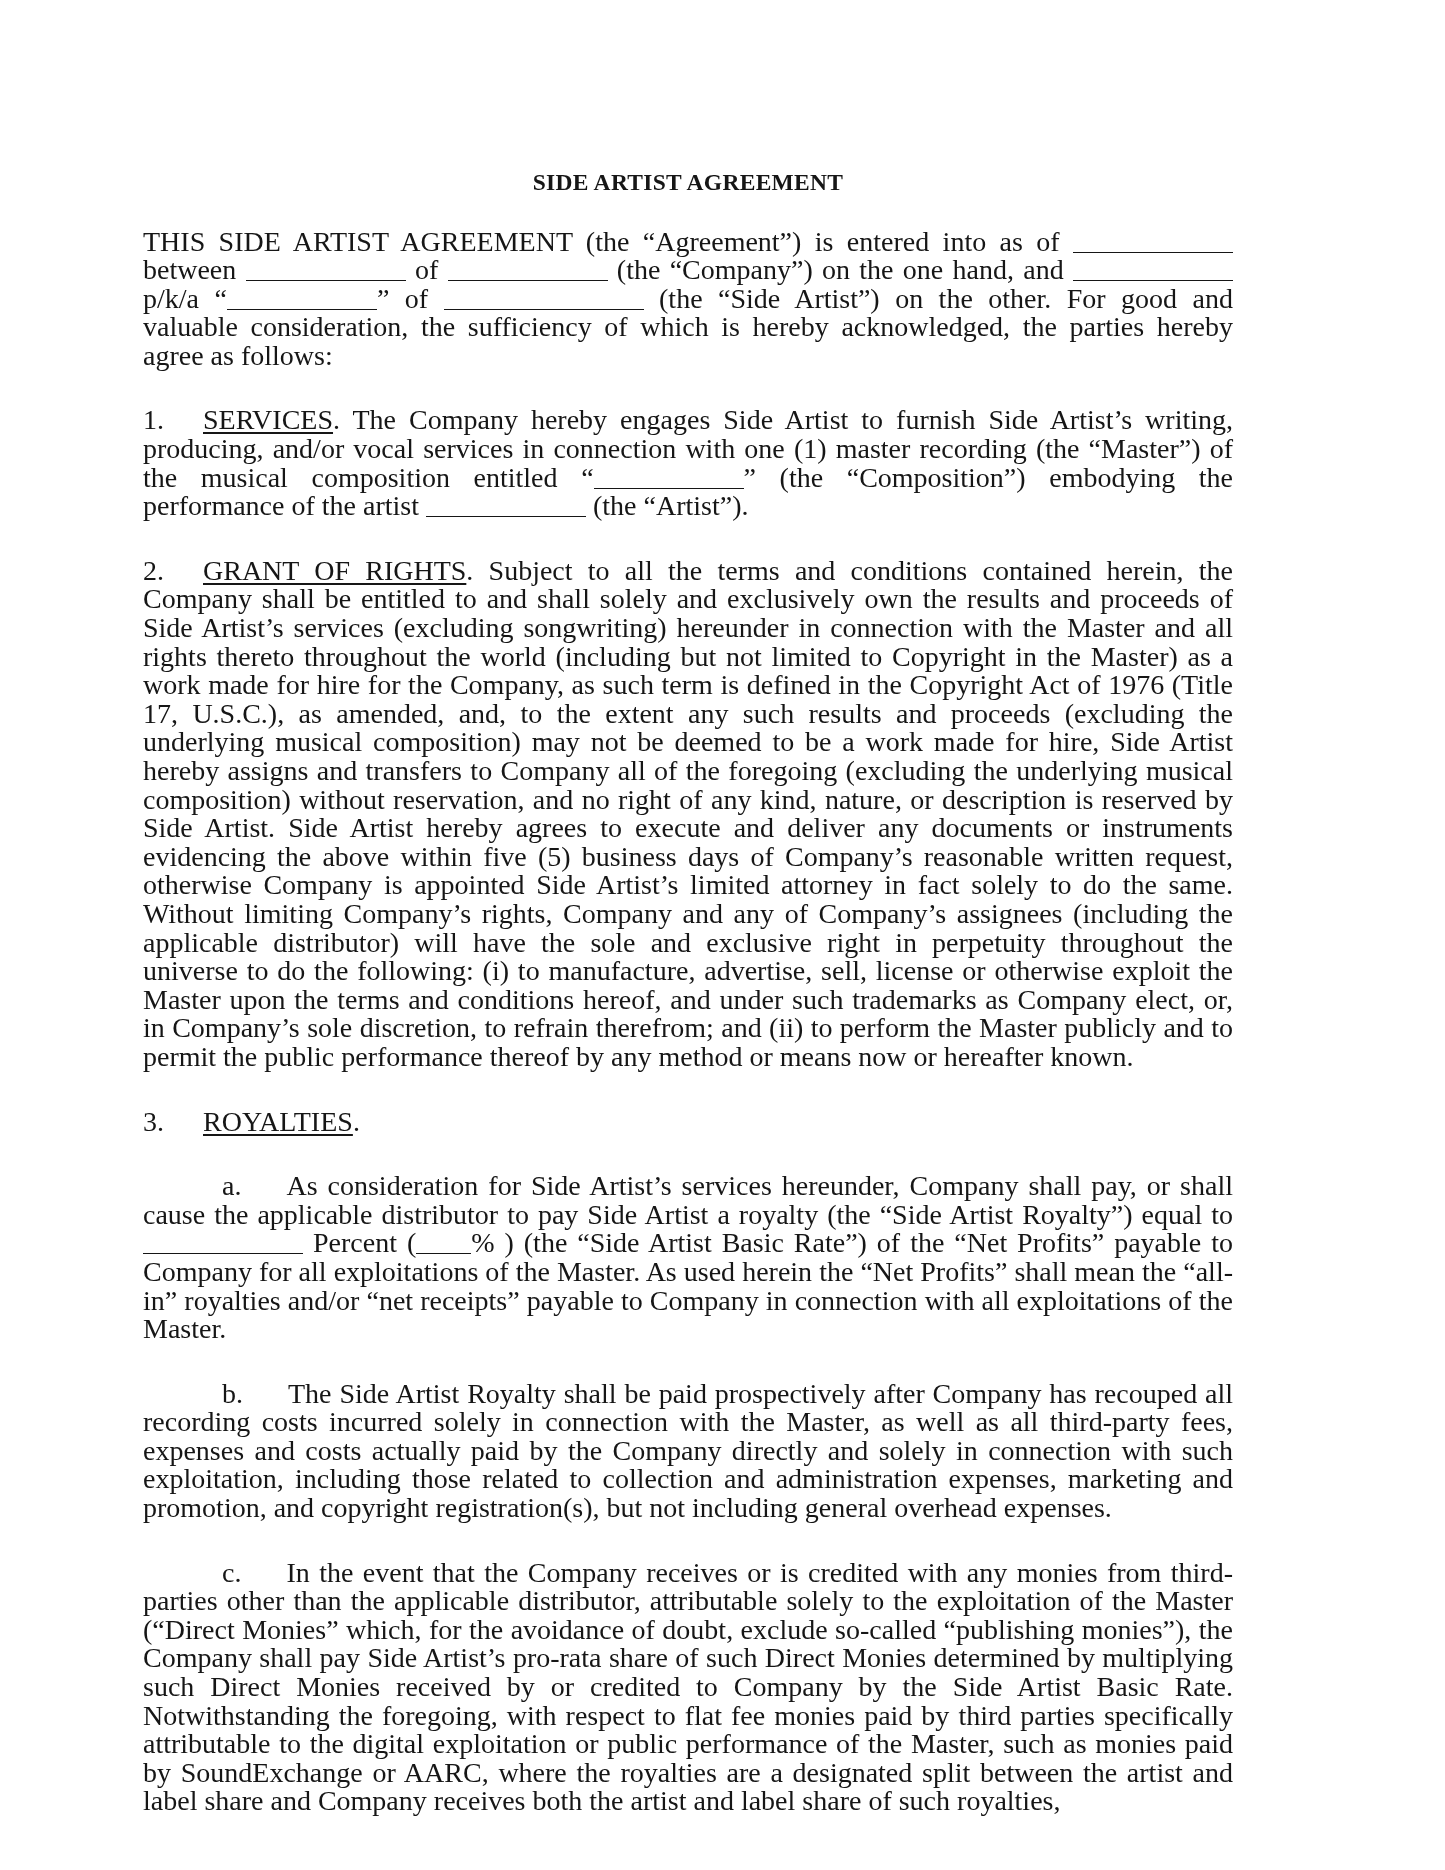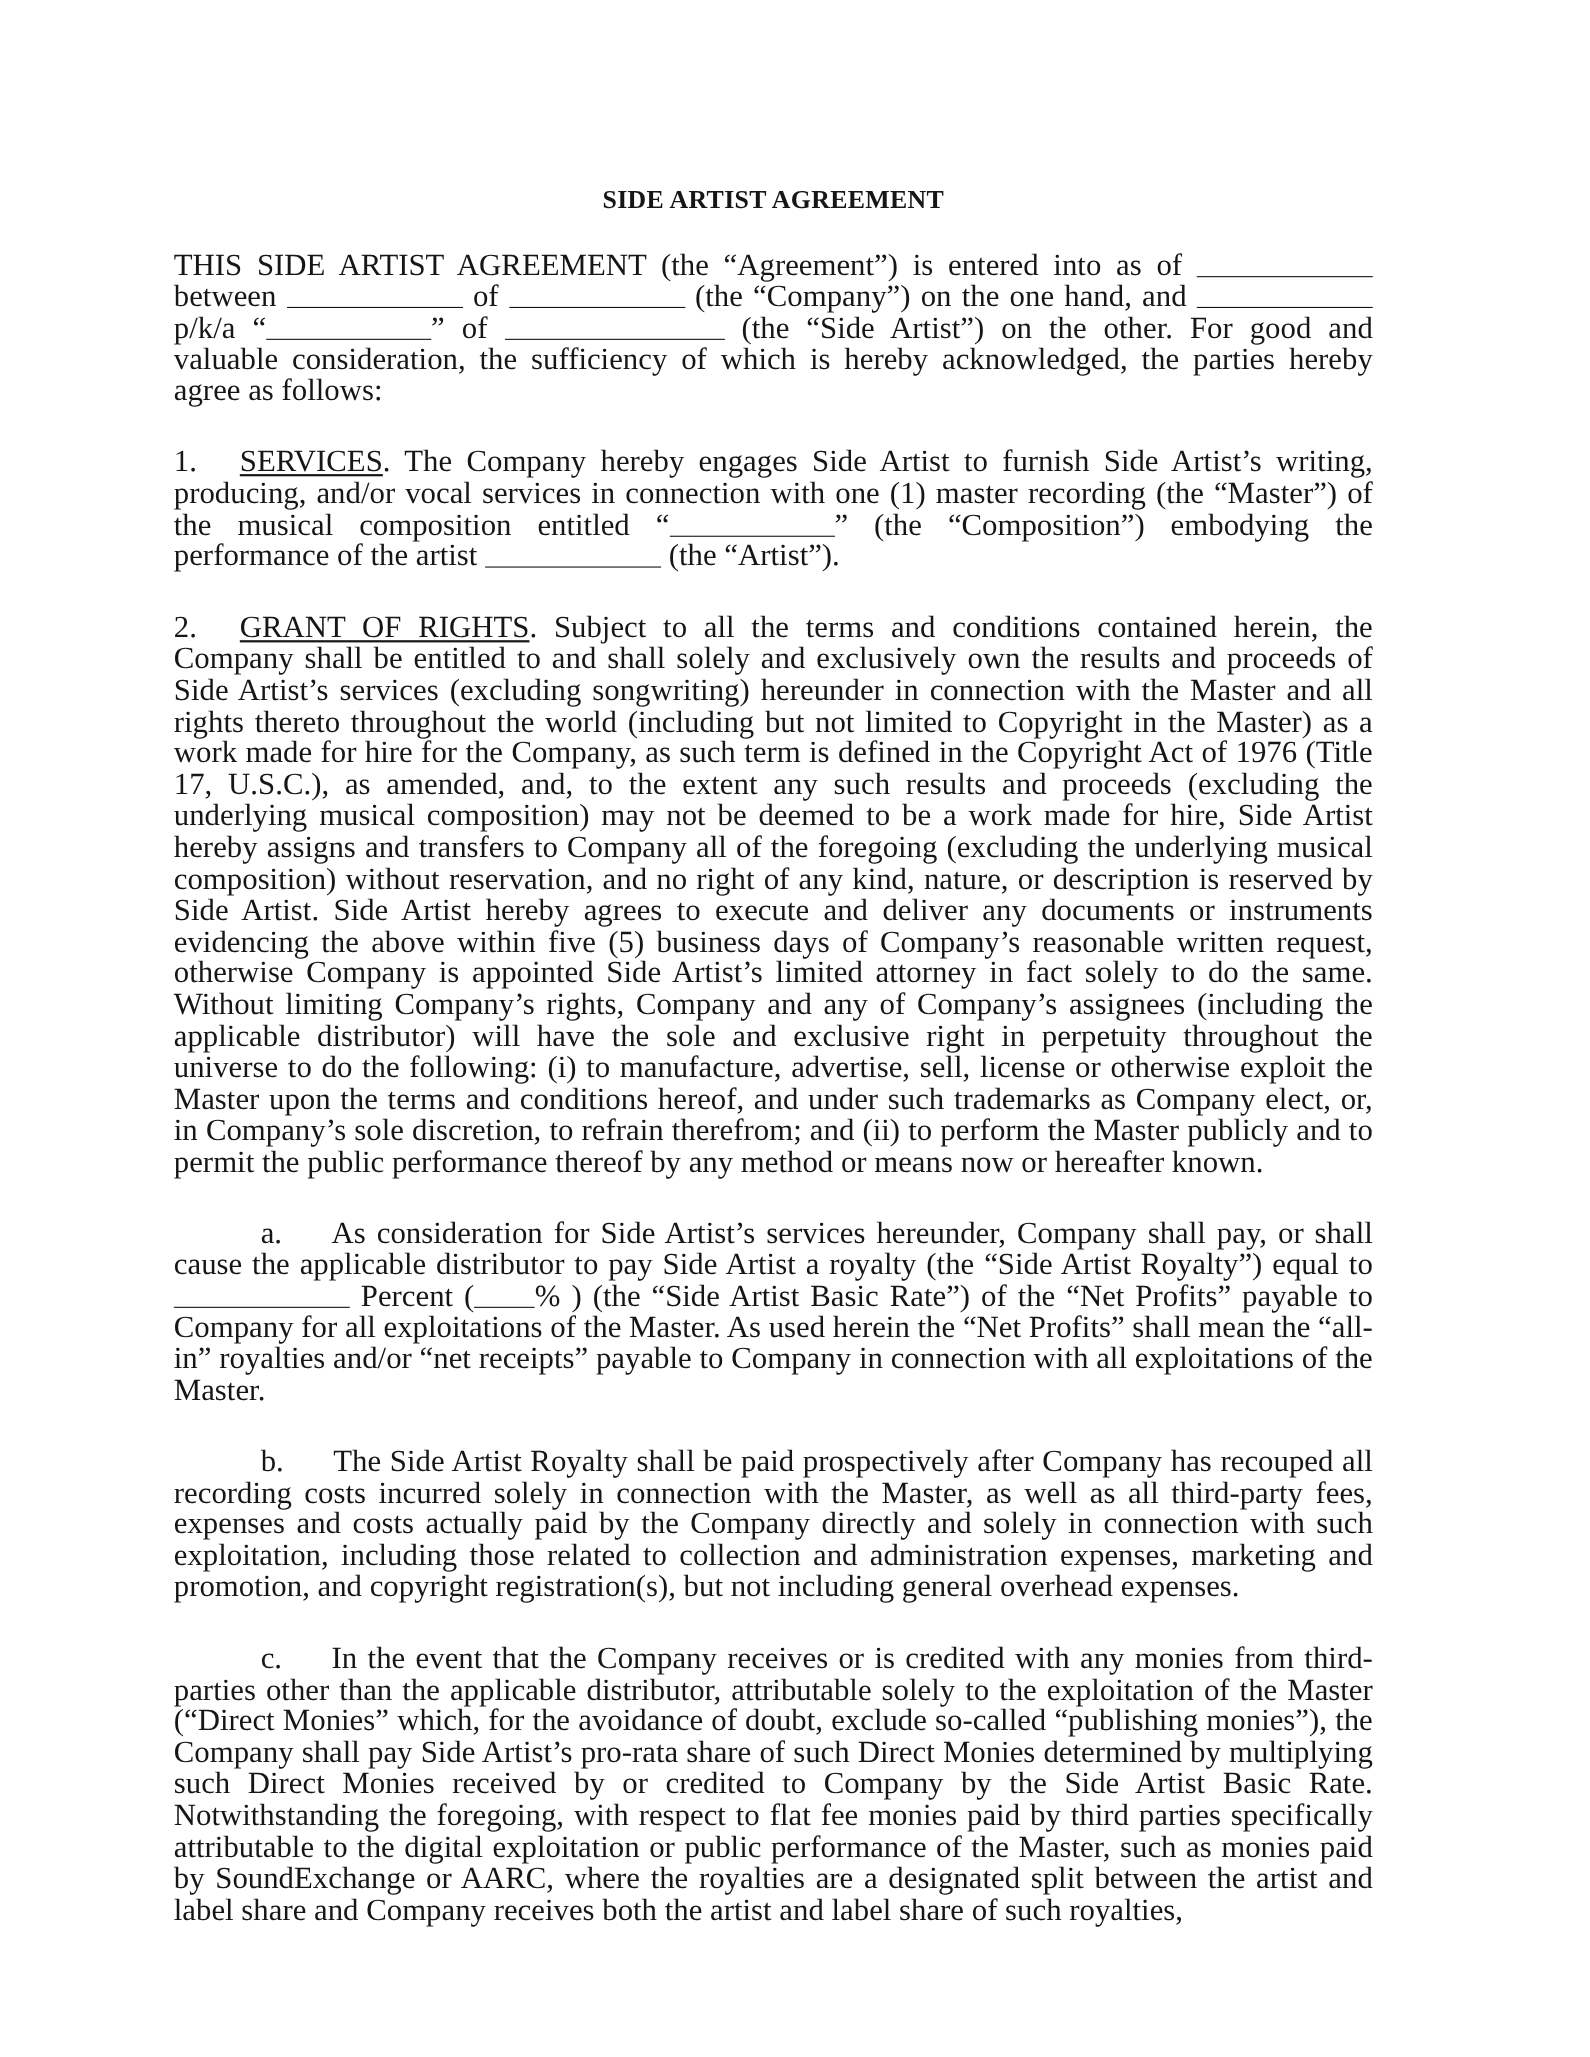--- a/index.html
+++ b/index.html
@@ -13,21 +13,20 @@
     overflow: hidden;
     font-family: "Liberation Serif", "DejaVu Serif", serif;
     color: #161616;
   }
   .page {
     box-sizing: border-box;
     width: 1405px;
     height: 1870px;
     padding: 168px 172px 0 143px;
     background: #ffffff;
-    margin-left: 15px;
   }
   .doc-title {
     text-align: center;
     font-weight: bold;
     font-size: 23.5px;
     line-height: 28.5px;
     letter-spacing: 0.3px;
     margin: 0 0 31px 0;
   }
   p.doc-para {
@@ -58,19 +57,20 @@
 
 <div class="page">
   <h1 class="doc-title">SIDE ARTIST AGREEMENT</h1>
 
   <p class="doc-para">THIS SIDE ARTIST AGREEMENT (the “Agreement”) is entered into as of <span class="blank" style="width: 160px;"></span> between <span class="blank" style="width: 160px;"></span> of <span class="blank" style="width: 160px;"></span> (the “Company”) on the one hand, and <span class="blank" style="width: 160px;"></span> p/k/a “<span class="blank" style="width: 150px;"></span>” of <span class="blank" style="width: 200px;"></span> (the “Side Artist”) on the other. For good and valuable consideration, the sufficiency of which is hereby acknowledged, the parties hereby agree as follows:</p>
 
   <p class="doc-para">1.<span class="tab" style="width: 39px;"></span><span class="u">SERVICES</span>. The Company hereby engages Side Artist to furnish Side Artist’s writing, producing, and/or vocal services in connection with one (1) master recording (the “Master”) of the musical composition entitled “<span class="blank" style="width: 150px;"></span>” (the “Composition”) embodying the performance of the artist <span class="blank" style="width: 160px;"></span> (the “Artist”).</p>
 
   <p class="doc-para">2.<span class="tab" style="width: 39px;"></span><span class="u">GRANT OF RIGHTS</span>. Subject to all the terms and conditions contained herein, the Company shall be entitled to and shall solely and exclusively own the results and proceeds of Side Artist’s services (excluding songwriting) hereunder in connection with the Master and all rights thereto throughout the world (including but not limited to Copyright in the Master) as a work made for hire for the Company, as such term is defined in the Copyright Act of 1976 (Title 17, U.S.C.), as amended, and, to the extent any such results and proceeds (excluding the underlying musical composition) may not be deemed to be a work made for hire, Side Artist hereby assigns and transfers to Company all of the foregoing (excluding the underlying musical composition) without reservation, and no right of any kind, nature, or description is reserved by Side Artist. Side Artist hereby agrees to execute and deliver any documents or instruments evidencing the above within five (5) business days of Company’s reasonable written request, otherwise Company is appointed Side Artist’s limited attorney in fact solely to do the same. Without limiting Company’s rights, Company and any of Company’s assignees (including the applicable distributor) will have the sole and exclusive right in perpetuity throughout the universe to do the following: (i) to manufacture, advertise, sell, license or otherwise exploit the Master upon the terms and conditions hereof, and under such trademarks as Company elect, or, in Company’s sole discretion, to refrain therefrom; and (ii) to perform the Master publicly and to permit the public performance thereof by any method or means now or hereafter known.</p>
 
+  <p class="doc-para">3.<span class="tab" style="width: 39px;"></span><span class="u">ROYALTIES</span>.</p>
 
   <p class="doc-para"><span class="tab" style="width: 79px;"></span>a.<span class="tab" style="width: 45px;"></span>As consideration for Side Artist’s services hereunder, Company shall pay, or shall cause the applicable distributor to pay Side Artist a royalty (the “Side Artist Royalty”) equal to <span class="blank" style="width: 160px;"></span> Percent (<span class="blank" style="width: 55px;"></span>% ) (the “Side Artist Basic Rate”) of the “Net Profits” payable to Company for all exploitations of the Master. As used herein the “Net Profits” shall mean the “all-in” royalties and/or “net receipts” payable to Company in connection with all exploitations of the Master.</p>
 
   <p class="doc-para"><span class="tab" style="width: 79px;"></span>b.<span class="tab" style="width: 45px;"></span>The Side Artist Royalty shall be paid prospectively after Company has recouped all recording costs incurred solely in connection with the Master, as well as all third-party fees, expenses and costs actually paid by the Company directly and solely in connection with such exploitation, including those related to collection and administration expenses, marketing and promotion, and copyright registration(s), but not including general overhead expenses.</p>
 
   <p class="doc-para"><span class="tab" style="width: 79px;"></span>c.<span class="tab" style="width: 45px;"></span>In the event that the Company receives or is credited with any monies from third-parties other than the applicable distributor, attributable solely to the exploitation of the Master (“Direct Monies” which, for the avoidance of doubt, exclude so-called “publishing monies”), the Company shall pay Side Artist’s pro-rata share of such Direct Monies determined by multiplying such Direct Monies received by or credited to Company by the Side Artist Basic Rate. Notwithstanding the foregoing, with respect to flat fee monies paid by third parties specifically attributable to the digital exploitation or public performance of the Master, such as monies paid by SoundExchange or AARC, where the royalties are a designated split between the artist and label share and Company receives both the artist and label share of such royalties,</p>
 </div>
 
 </body></html>

